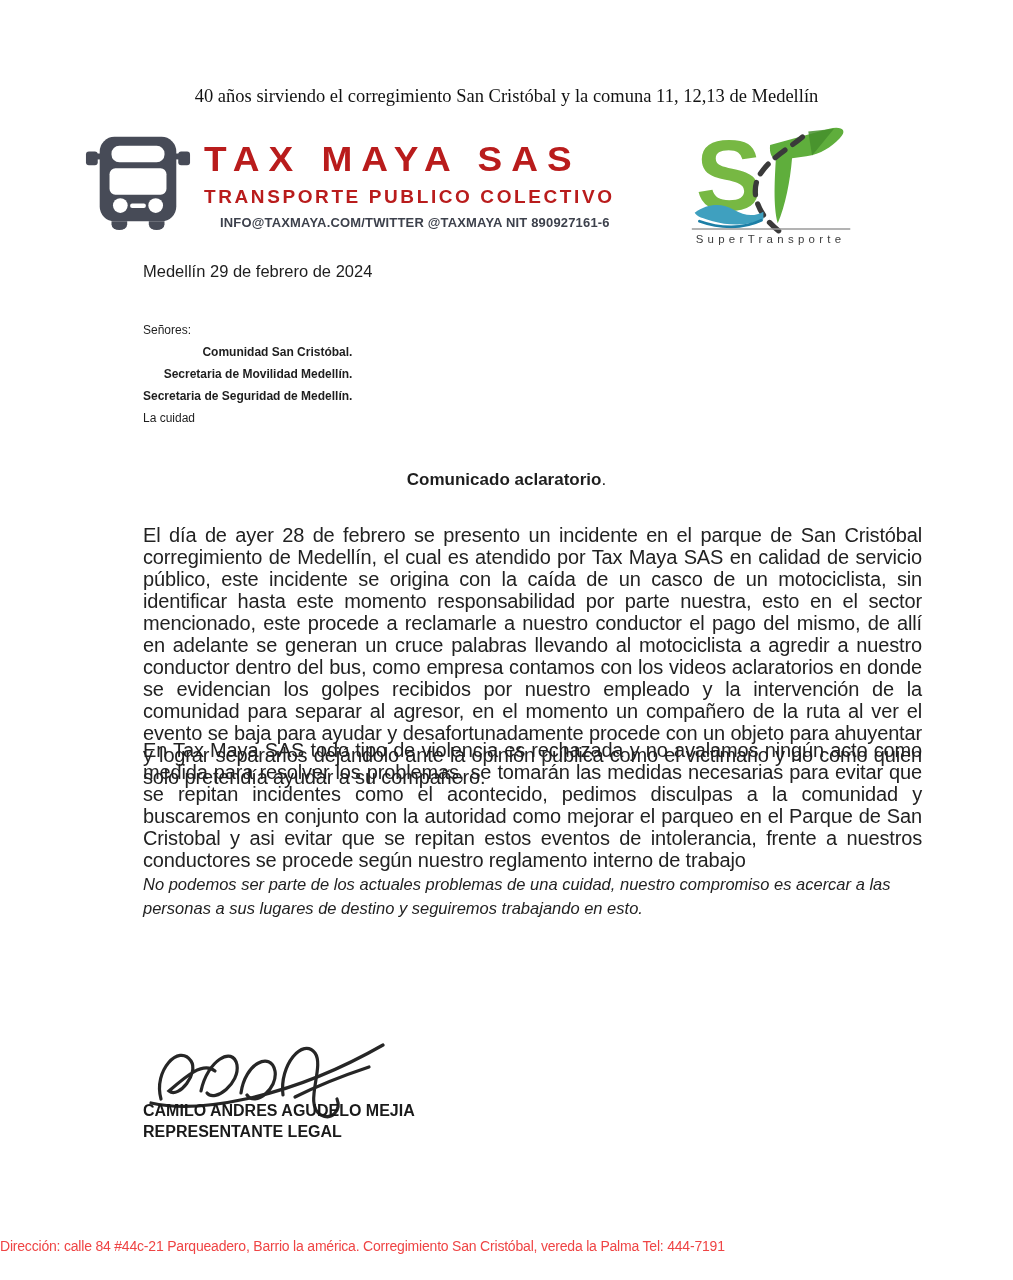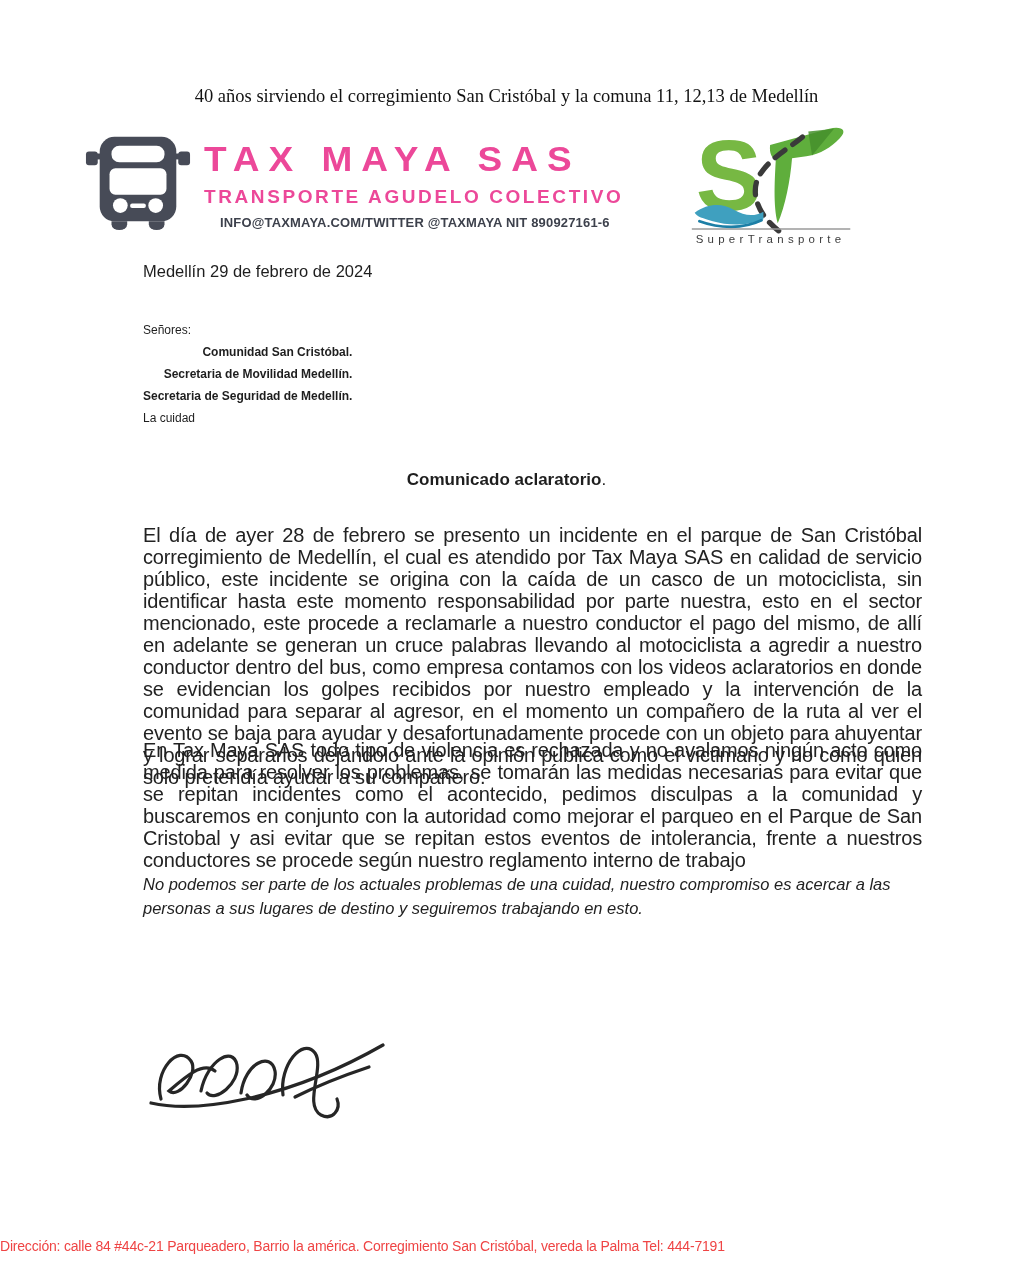--- a/index.html
+++ b/index.html
@@ -16,21 +16,21 @@
   .tagline{
     position:absolute;
     top:54px; left:0; right:0;
     text-align:center;
     font-family:"Liberation Serif", serif;
     font-size:18.5px;
     color:#121212;
   }
   
   .bus-icon{position:absolute; left:84px; top:100px;}
-  .brand{position:absolute; left:204px; top:108px; width:430px; color:#ec4899;}
+  .brand{position:absolute; left:204px; top:108px; width:430px; color:#b91c1c;}
   .brand-name{
     font-size:37px; font-weight:700; letter-spacing:9px;
     white-space:nowrap; transform-origin:left top; transform:scaleY(0.95);
   }
   .brand-sub{
     font-size:19px; font-weight:700; letter-spacing:2.6px;
     margin-top:4px; white-space:nowrap;
   }
   .brand-contact{
     position:absolute; left:220px; top:183px; width:400px;
@@ -87,21 +87,21 @@
     <rect x="26" y="36" width="58" height="27" rx="6" fill="#ffffff"></rect>
     <circle cx="37" cy="74" r="7.5" fill="#ffffff"></circle>
     <circle cx="73" cy="74" r="7.5" fill="#ffffff"></circle>
     <rect x="47" y="72" width="16" height="4.5" rx="2" fill="#ffffff"></rect>
     <path d="M28,90 h16 v3 a8,6 0 0 1 -16,0 Z" fill="#474b57"></path>
     <path d="M66,90 h16 v3 a8,6 0 0 1 -16,0 Z" fill="#474b57"></path>
   </svg>
 
   <div class="brand">
     <div class="brand-name">TAX MAYA SAS</div>
-    <div class="brand-sub">TRANSPORTE AGUDELO COLECTIVO</div>
+    <div class="brand-sub">TRANSPORTE PUBLICO COLECTIVO</div>
   </div>
   <div class="brand-contact">INFO@TAXMAYA.COM/TWITTER @TAXMAYA NIT 890927161-6</div>
 
   <svg class="st-logo" width="172" height="126" viewBox="0 0 172 132">
     <text x="6" y="92" font-family="Liberation Sans, sans-serif" font-size="104" font-weight="bold" fill="#77b843">S</text>
     <path d="M84,24 L146,7 C158,4 166,8 157,17 C147,27 138,33 122,36 L107,38 C105,62 100,88 92,106 C87,88 89,58 90,39 C86,38 83,33 84,24 Z" fill="#5fae3c"></path>
     <polygon points="124,10 151,7 128,35" fill="#458f2b" opacity="0.85"></polygon>
     <path d="M93,114 C70,96 62,72 74,54 C86,36 104,28 121,13" fill="none" stroke="#3a3a3a" stroke-width="5.5" stroke-dasharray="13 10" stroke-linecap="round"></path>
     <path d="M5,95 C19,85 34,85 46,92 C58,99 68,99 77,94 L77,102 C60,110 38,108 24,104 C14,101 7,99 5,95 Z" fill="#3fa0bf"></path>
     <path d="M10,104 C32,112 56,112 75,103" fill="none" stroke="#1d7fa6" stroke-width="3" stroke-linecap="round"></path>
@@ -131,16 +131,20 @@
     <g fill="none" stroke="#262626" stroke-width="3.2" stroke-linecap="round">
       <path d="M6,76 C50,86 140,74 238,18"></path>
       <path d="M16,72 C8,44 34,16 46,34 C54,46 34,72 24,64 C40,50 58,34 70,44"></path>
       <path d="M56,64 C62,34 88,18 92,38 C95,56 70,76 62,66"></path>
       <path d="M96,66 C100,36 126,24 130,44 C133,62 110,80 102,68"></path>
       <path d="M138,68 C134,38 158,10 170,26 C180,40 158,78 176,88 C188,94 196,82 192,72"></path>
       <path d="M150,70 C170,60 200,48 224,40"></path>
     </g>
   </svg>
 
+  <div class="signer">
+    <div>CAMILO ANDRES AGUDELO MEJIA</div>
+    <div>REPRESENTANTE LEGAL</div>
+  </div>
 
   <div class="footer">Dirección: calle 84 #44c-21 Parqueadero, Barrio la américa. Corregimiento San Cristóbal, vereda la Palma Tel: 444-7191</div>
 
 </div>
 
 </body></html>

